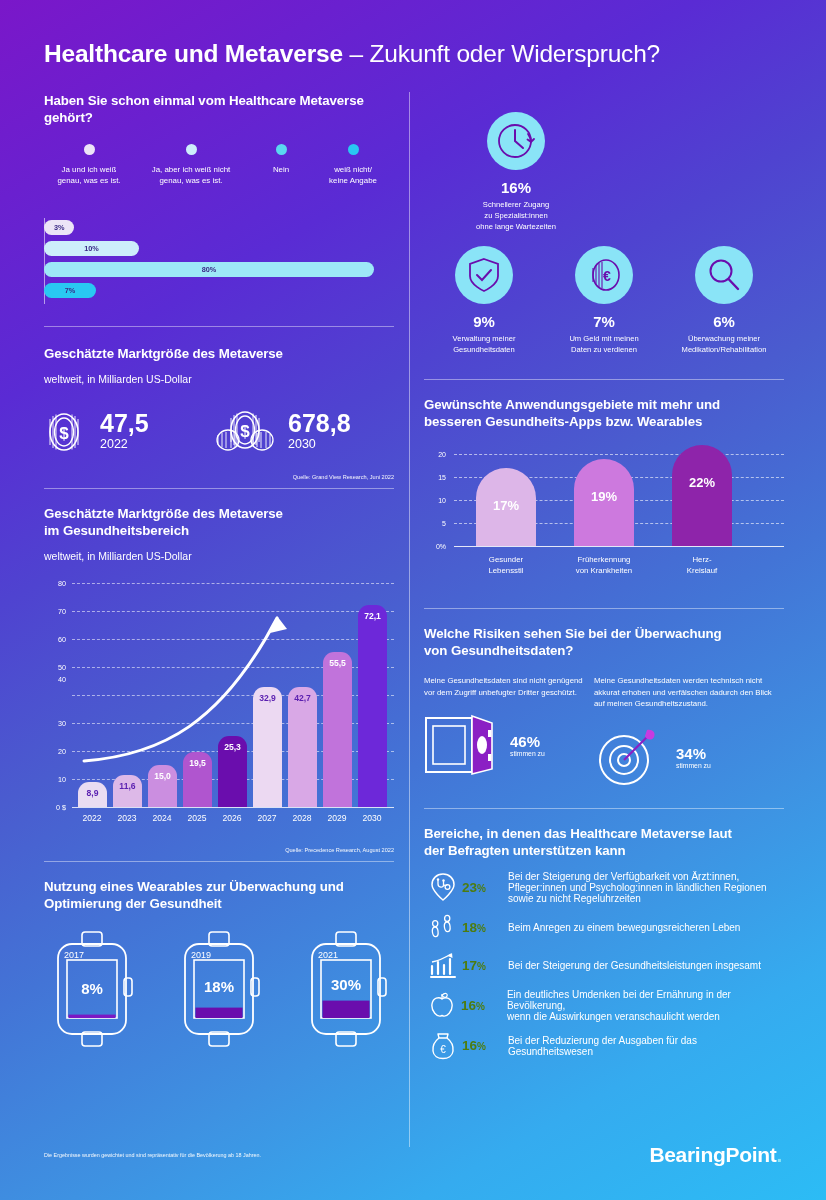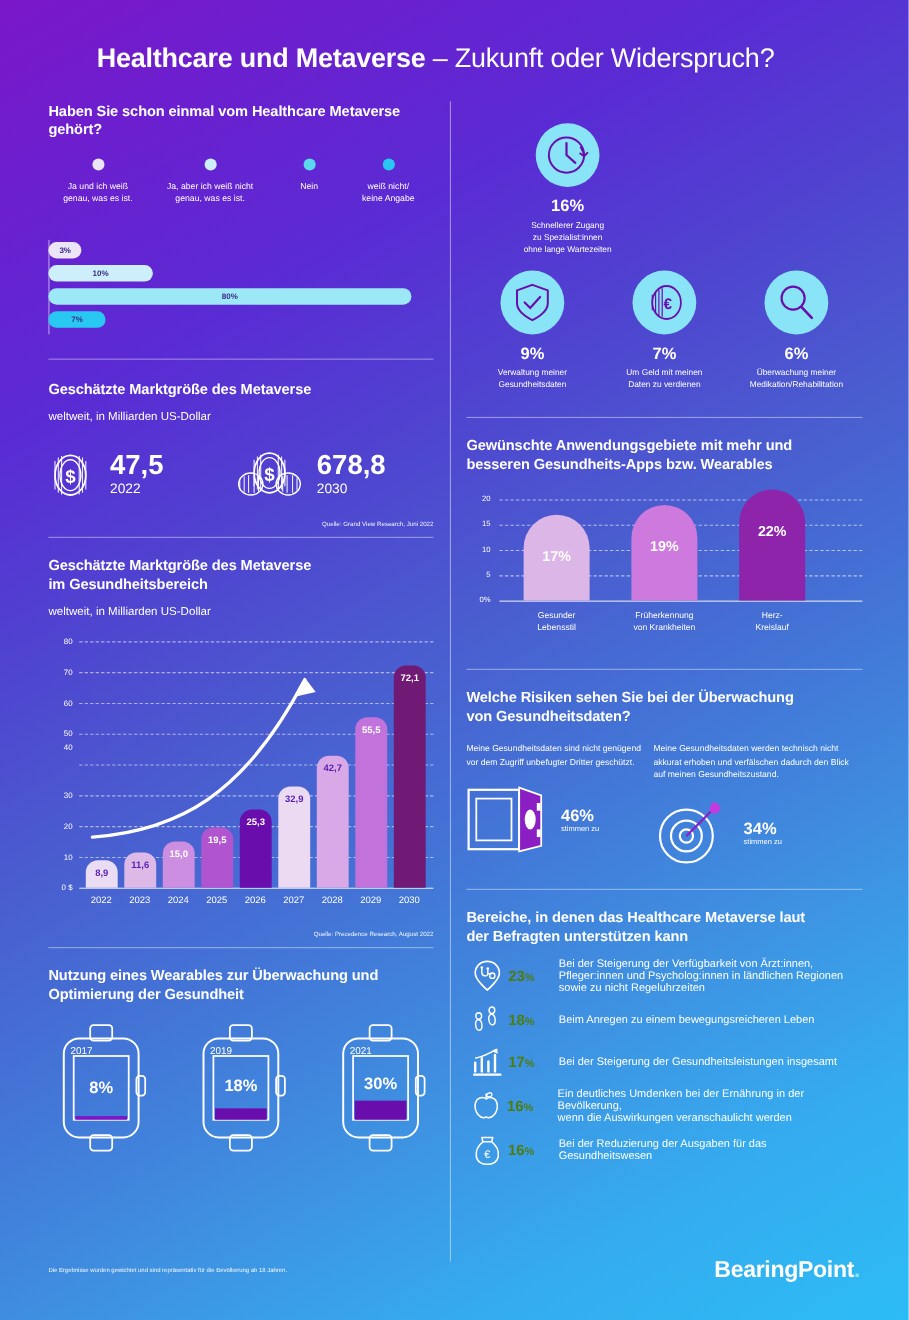--- a/index.html
+++ b/index.html
@@ -22,21 +22,20 @@
     position: relative;
     color: #fff;
   }
   .page { position: absolute; inset: 0; }
 
   
   .title {
     position: absolute; left: 44px; top: 40px;
     font-size: 24.5px; font-weight: bold; letter-spacing: -0.2px;
     white-space: nowrap;
-    margin-left: 44px;
   }
   .title .thin { font-weight: normal; }
 
   
   .col-left  { position: absolute; left: 44px;  top: 92px; width: 350px; }
   .col-right { position: absolute; left: 424px; top: 92px; width: 360px; }
   .vdivider {
     position: absolute; left: 409px; top: 92px; width: 1px; height: 1055px;
     background: rgba(255,255,255,0.45);
   }
@@ -315,30 +314,30 @@
             </div>
           <div class="vbar" style="left:76px;  width:29px;height:42px;background:#cb8ee0">
               <span style="color:#fff">15,0</span>
             </div>
           <div class="vbar" style="left:111px; width:29px;height:55px;background:#b055cf">
               <span style="color:#fff">19,5</span>
             </div>
           <div class="vbar" style="left:146px; width:29px;height:71px;background:#6a0dad">
               <span style="color:#fff">25,3</span>
             </div>
-          <div class="vbar" style="left:181px; width:29px;height:92px;background:#ecd9f2">
+          <div class="vbar" style="left:181px; width:29px;height:120px;background:#ecd9f2">
               <span style="color:#5a1fb0">32,9</span>
             </div>
           <div class="vbar" style="left:216px; width:29px;height:120px;background:#d9a8e6">
               <span style="color:#5a1fb0">42,7</span>
             </div>
           <div class="vbar" style="left:251px; width:29px;height:155px;background:#c173db">
               <span style="color:#fff">55,5</span>
             </div>
-          <div class="vbar" style="left:286px; width:29px;height:202px;background:#701a75">
+          <div class="vbar" style="left:286px; width:29px;height:202px;background:#6d28d9">
               <span style="color:#fff">72,1</span>
             </div>
 
           <svg style="position:absolute;left:0;top:0;pointer-events:none" width="322" height="224">
             <path d="M12 178 C 90 172, 150 140, 205 35" fill="none" stroke="#fff" stroke-width="3" stroke-linecap="round"></path>
             <path d="M205 33 L198 50 L215 46 Z" fill="#fff"></path>
           </svg>
         </div>
 
         <div class="xlabel" style="left:48px;  top:230px">2022</div>

